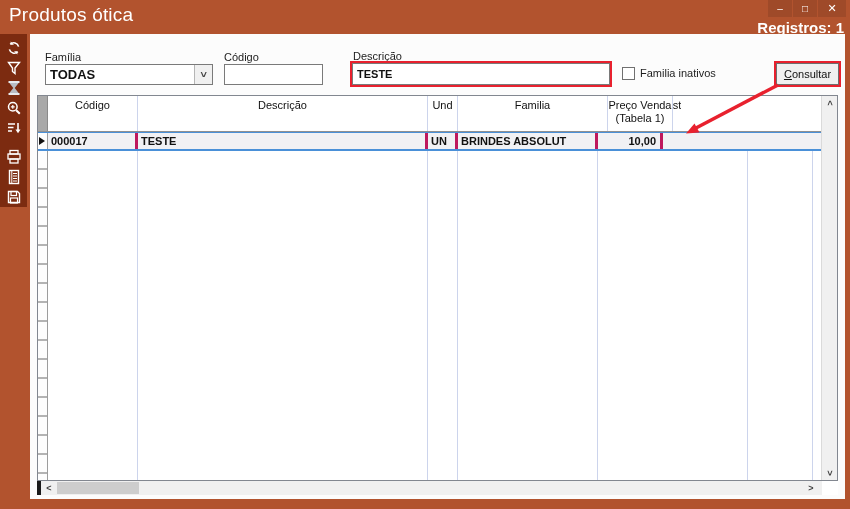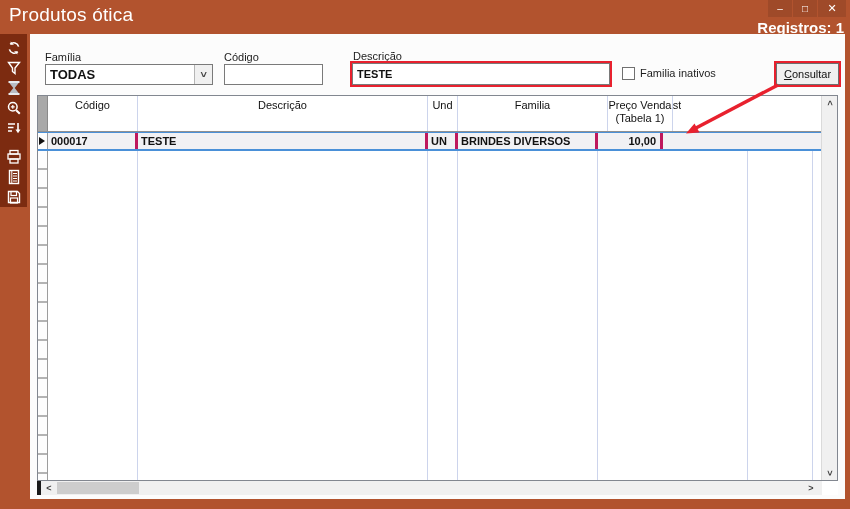--- a/index.html
+++ b/index.html
@@ -224,21 +224,21 @@
 
     <div class="gbody">
       <div class="sel-strip"></div>
       <div class="grow">
         <div class="gc sel" style="width:10px;">
             <span class="marker"></span>
           </div>
         <div class="gc" style="width:90px;">000017</div>
         <div class="gc" style="width:290px;">TESTE</div>
         <div class="gc" style="width:30px;">UN</div>
-        <div class="gc" style="width:140px;">BRINDES DIVERSOS</div>
+        <div class="gc" style="width:140px;">BRINDES ABSOLUT</div>
         <div class="gc num" style="width:65px;">10,00</div>
         <div class="gc" style="width:8px;border-right:none;"></div>
       </div>
     </div>
 
     <div class="vscroll">
       <div class="arr" style="top:0;">
           <span style="transform:rotate(90deg);">&lt;</span>
         </div>
       <div class="arr" style="bottom:0;">

